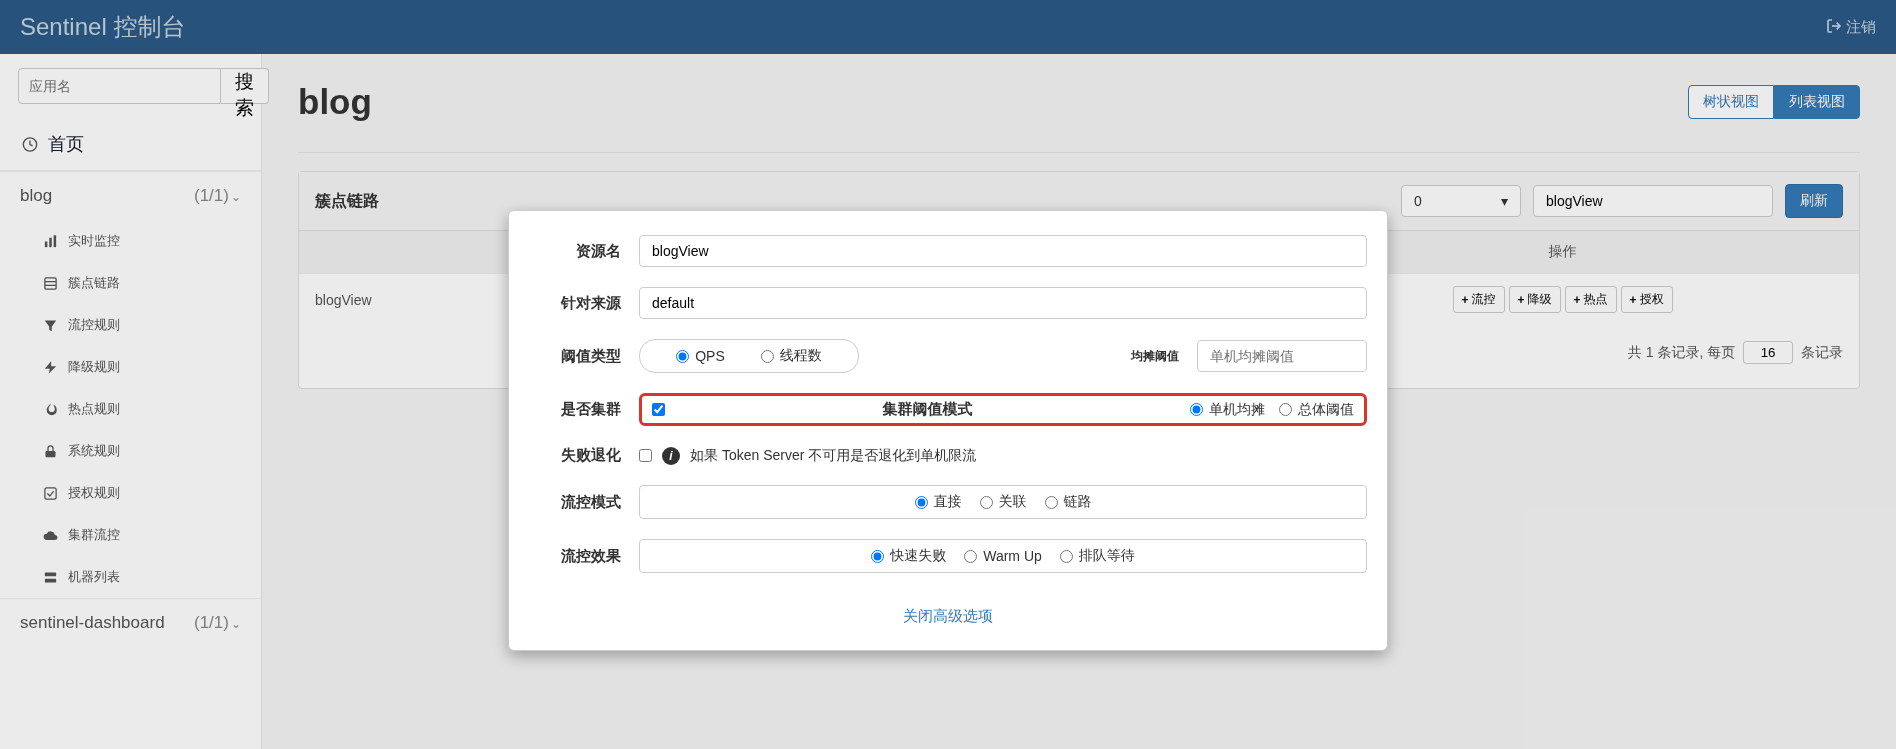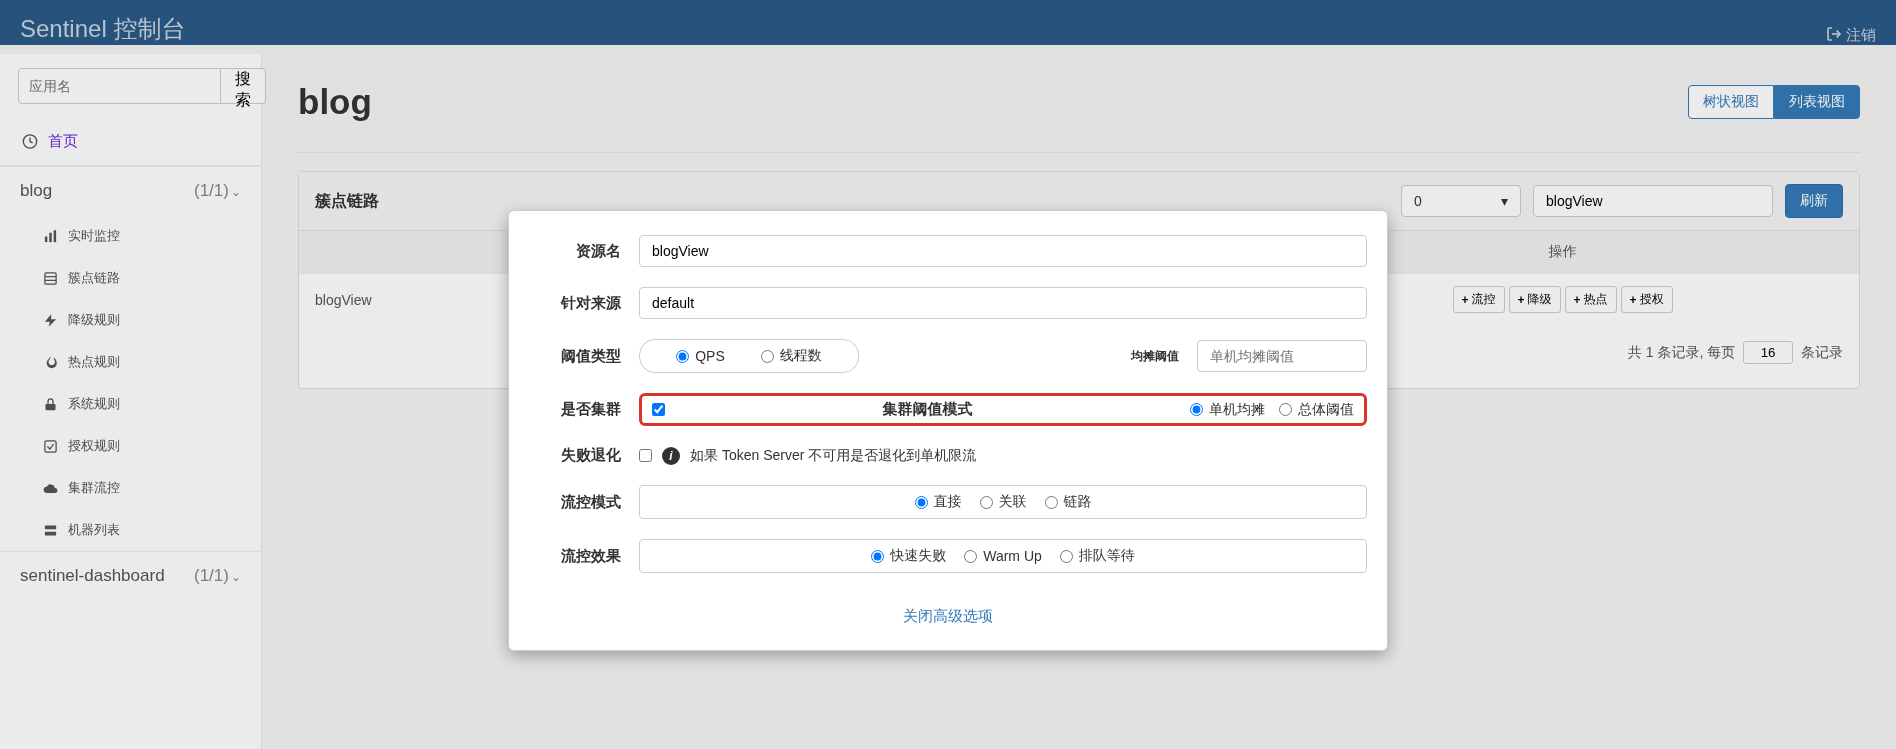--- a/index.html
+++ b/index.html
@@ -1,24 +1,24 @@
 <!DOCTYPE html>
 <html><head>
 <meta charset="utf-8">
 <style>
 * { margin:0; padding:0; box-sizing:border-box; font-family:"Helvetica Neue",Helvetica,Arial,sans-serif; }
 body { font-size:14px; color:#333; background:#f5f5f5; overflow:hidden; width:1896px; height:749px; position:relative; }
-.header { position:absolute; top:0; left:0; right:0; height:45px; background:#2a5a87; color:#fff; display:flex; align-items:flex-end; padding:0 20px; justify-content:space-between; }
+.header { position:absolute; top:0; left:0; right:0; height:54px; background:#2a5a87; color:#fff; display:flex; align-items:center; padding:0 20px; justify-content:space-between; }
 .brand { font-size:24px; color:#c7d4df; font-weight:300; }
 .logout { color:#c7d4df; font-size:15px; display:flex; align-items:center; gap:4px; cursor:pointer; }
 .sidebar { position:absolute; top:54px; left:0; width:262px; bottom:0; background:#fff; border-right:1px solid #e7e7e7; }
 .search-row { padding:14px 18px; display:flex; gap:0; }
 .search-inp { flex:1; height:36px; padding:0 10px; border:1px solid #ccc; border-radius:4px 0 0 4px; font-size:14px; }
-.search-btn { height:36px; padding:0 14px; border:1px solid #ccc; border-left:none; background:#fff; border-radius:0 4px 4px 0; cursor:pointer; font-size:16px; }
-.home-row { padding:14px 22px; font-size:15px; display:flex; align-items:center; gap:10px; color:#6d28d9; border-bottom:1px solid #eee; cursor:pointer; }
+.search-btn { height:36px; padding:0 14px; border:1px solid #ccc; border-left:none; background:#fff; border-radius:0 4px 4px 0; cursor:pointer; font-size:19px; }
+.home-row { padding:14px 22px; font-size:18px; display:flex; align-items:center; gap:10px; color:#0f172a; border-bottom:1px solid #eee; cursor:pointer; }
 .app-sec { border-top:1px solid #eee; }
 .app-head { display:flex; justify-content:space-between; padding:14px 20px; font-size:17px; color:#555; cursor:pointer; }
 .app-count { color:#888; }
 .chev { font-size:12px; margin-left:2px; }
 .nav-items { }
 .nav-item { padding:12px 20px 12px 42px; font-size:13px; color:#555; display:flex; align-items:center; gap:10px; cursor:pointer; }
 .nav-icon { width:16px; height:16px; display:inline-flex; align-items:center; justify-content:center; color:#555; }
 .main { position:absolute; top:54px; left:262px; right:0; bottom:0; padding:28px 36px; }
 .page-top { display:flex; justify-content:space-between; align-items:center; margin-bottom:18px; border-bottom:1px solid #e5e5e5; padding-bottom:30px; }
 .page-title { font-size:35px; font-weight:700; }
@@ -118,20 +118,28 @@
         </div>
         <div class="nav-item">
           <span class="nav-icon">
             <svg width="15" height="15" viewBox="0 0 24 24" fill="none" stroke="currentColor" stroke-width="2">
               <rect x="3" y="3" width="18" height="18" rx="2"></rect>
               <line x1="3" y1="9" x2="21" y2="9"></line>
               <line x1="3" y1="15" x2="21" y2="15"></line>
             </svg>
           </span>
           <span>簇点链路</span>
+        </div>
+        <div class="nav-item">
+          <span class="nav-icon">
+            <svg width="15" height="15" viewBox="0 0 24 24" fill="currentColor">
+              <polygon points="3 4 21 4 14 14 14 21 10 19 10 14"></polygon>
+            </svg>
+          </span>
+          <span>流控规则</span>
         </div>
         <div class="nav-item">
           <span class="nav-icon">
             <svg width="15" height="15" viewBox="0 0 24 24" fill="currentColor">
               <polygon points="13 2 3 14 11 14 9 22 21 10 13 10"></polygon>
             </svg>
           </span>
           <span>降级规则</span>
         </div>
         <div class="nav-item">

